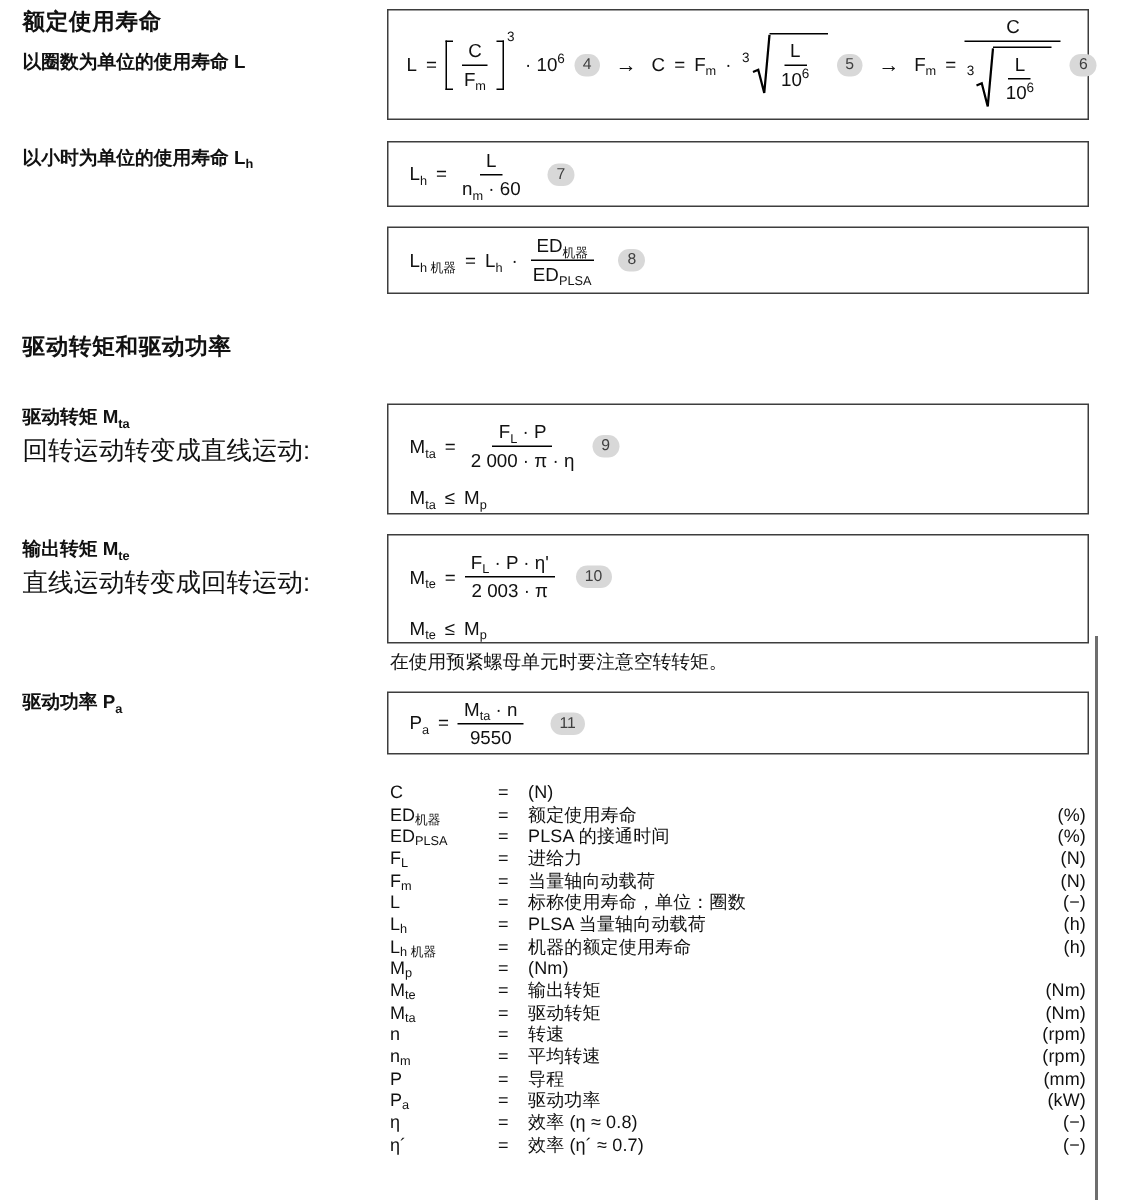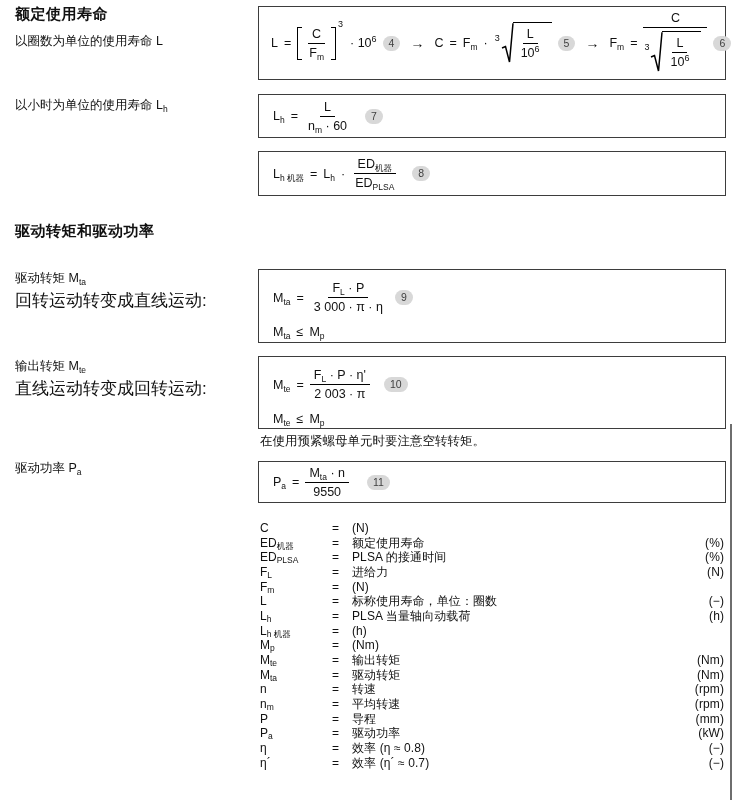--- a/index.html
+++ b/index.html
@@ -5,21 +5,21 @@
   * { margin:0; padding:0; box-sizing:border-box; }
   html,body { width:750px; height:800px; background:#fff; }
   body {
     font-family:"Liberation Sans","DejaVu Sans",sans-serif;
     color:#111; position:relative; overflow:hidden;
   }
   .abs { position:absolute; }
 
   
   .h1   { font-size:15px; font-weight:bold; letter-spacing:0.5px; }
-  .lbl  { font-size:12.5px; font-weight:normal; }
+  .lbl  { font-size:12.5px; font-weight:bold; }
   .lbl2 { font-size:17px; font-weight:normal; margin-top:2px; }
 
   
   .fbox {
     position:absolute; left:258px; width:468px;
     border:1.4px solid #3d3d3d; background:#fff;
   }
   .boxcenter { display:flex; align-items:center; }
 
   
@@ -182,21 +182,21 @@
     <span class="ref" style="margin-left:8px;">8</span>
   </div>
 </div>
 
 <div class="fbox" style="top:269px; height:74px; padding:11px 0 0 14px;">
   <div class="fline">
     <span><span>M</span><sub class="s">ta</sub></span>
     <span>=</span>
     <span class="frac">
       <span class="fn"><span>F</span><sub class="s">L</sub><span> · P</span></span>
-      <span class="fd">3 000 · π · η</span>
+      <span class="fd">2 000 · π · η</span>
     </span>
     <span class="ref" style="margin-left:2px;">9</span>
   </div>
   <div class="fline cond">
     <span><span>M</span><sub class="s">ta</sub></span>
     <span>≤</span>
     <span><span>M</span><sub class="s">p</sub></span>
   </div>
 </div>
 
@@ -251,37 +251,39 @@
   </div>
     <div class="lrow">
     <span class="lsym"><span>F</span><sub>L</sub></span>
     <span class="leq">=</span>
     <span class="ldesc">进给力</span>
     <span class="lunit">(N)</span>
   </div>
     <div class="lrow">
     <span class="lsym"><span>F</span><sub>m</sub></span>
     <span class="leq">=</span>
+    <span class="ldesc">当量轴向动载荷</span>
     <span class="lunit">(N)</span>
   </div>
     <div class="lrow">
     <span class="lsym"><span>L</span><sub></sub></span>
     <span class="leq">=</span>
     <span class="ldesc">标称使用寿命，单位：圈数</span>
     <span class="lunit">(−)</span>
   </div>
     <div class="lrow">
     <span class="lsym"><span>L</span><sub>h</sub></span>
     <span class="leq">=</span>
     <span class="ldesc">PLSA 当量轴向动载荷</span>
     <span class="lunit">(h)</span>
   </div>
     <div class="lrow">
     <span class="lsym"><span>L</span><sub>h 机器</sub></span>
     <span class="leq">=</span>
+    <span class="ldesc">机器的额定使用寿命</span>
     <span class="lunit">(h)</span>
   </div>
     <div class="lrow">
     <span class="lsym"><span>M</span><sub>p</sub></span>
     <span class="leq">=</span>
     <span class="lunit">(Nm)</span>
   </div>
     <div class="lrow">
     <span class="lsym"><span>M</span><sub>te</sub></span>
     <span class="leq">=</span>

